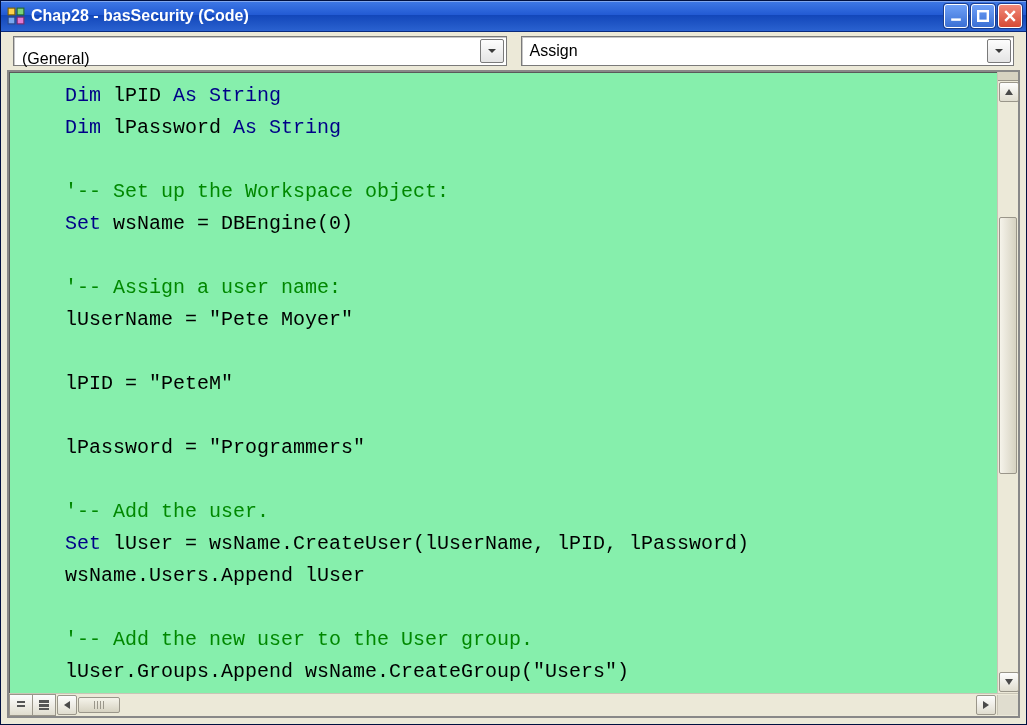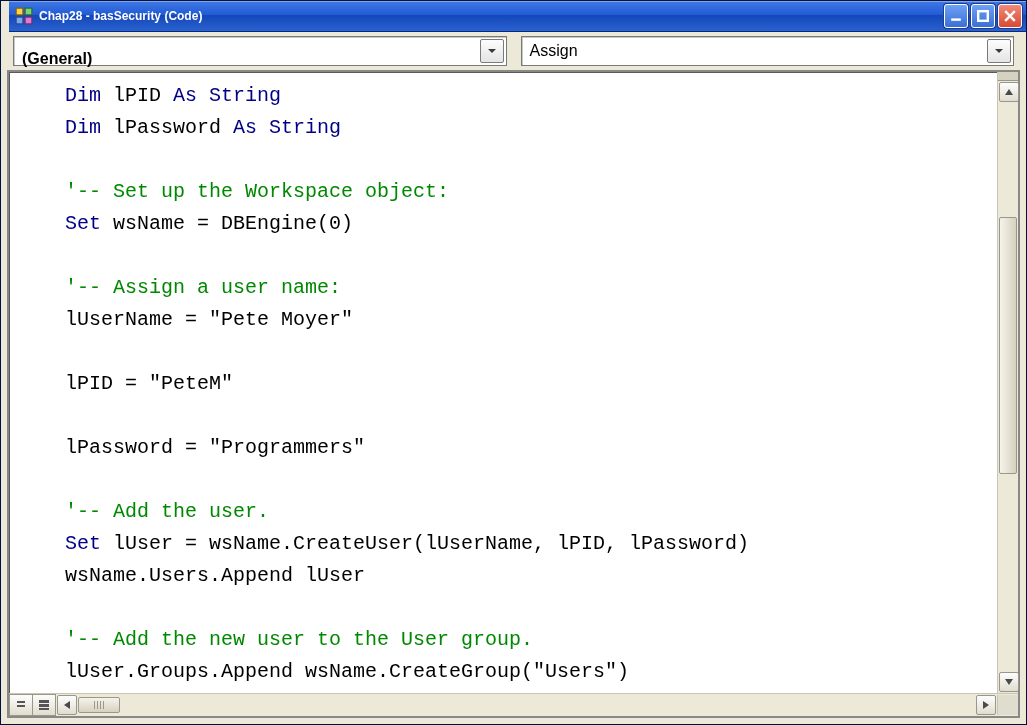--- a/index.html
+++ b/index.html
@@ -21,24 +21,23 @@
     flex-direction: column;
   }
   .titlebar {
     height: 30px;
     background: linear-gradient(to bottom, #3f79e6 0%, #235bd4 45%, #1246b9 46%, #2a62d0 100%);
     display: flex;
     align-items: center;
     padding: 0 4px 0 6px;
     color: #fff;
     font-weight: bold;
-    font-size: 12px;
+    font-size: 16px;
     box-shadow: inset 0 1px 0 rgba(255,255,255,.35);
     border-bottom: 1px solid #0b2a7a;
-    margin-left: 8px;
   }
   .titlebar .app-icon {
     width: 18px; height: 18px;
     margin-right: 6px;
     display: inline-flex; align-items:center; justify-content:center;
   }
   .titlebar .title-text {
     flex: 1;
     white-space: nowrap;
     overflow: hidden;
@@ -74,36 +73,36 @@
     background: #fff;
     border: 1px solid #7a7a7a;
     box-shadow: inset 1px 1px 0 #c7c7c7;
     display: flex;
     align-items: center;
     padding: 0 2px 0 8px;
     font-size: 16px;
     color: #000;
   }
   .combo .combo-text { flex:1; font-weight: normal; }
-  .combo.left .combo-text { font-weight: bold; margin-top: 16px; }
+  .combo.left .combo-text { font-weight: normal; margin-top: 16px; }
   .combo-arrow {
     width: 22px; height: 22px;
     border: 1px solid #7a7a7a;
     background: linear-gradient(to bottom,#fdfdfd,#e4e4e4);
     display:flex; align-items:center; justify-content:center;
     border-radius: 2px;
   }
   .combo-arrow svg { width: 10px; height: 10px; fill:#3a3a3a; }
 
   .client {
     flex: 1;
     margin: 0 6px 6px 6px;
     border: 2px solid #888;
     box-shadow: inset 1px 1px 0 #5a5a5a, inset -1px -1px 0 #fff;
-    background: #ffffff;
+    background: #86efac;
     display: flex;
     flex-direction: column;
     min-height: 0;
   }
   .editor-wrap {
     flex: 1;
     display: flex;
     min-height: 0;
   }
   .code-area {

